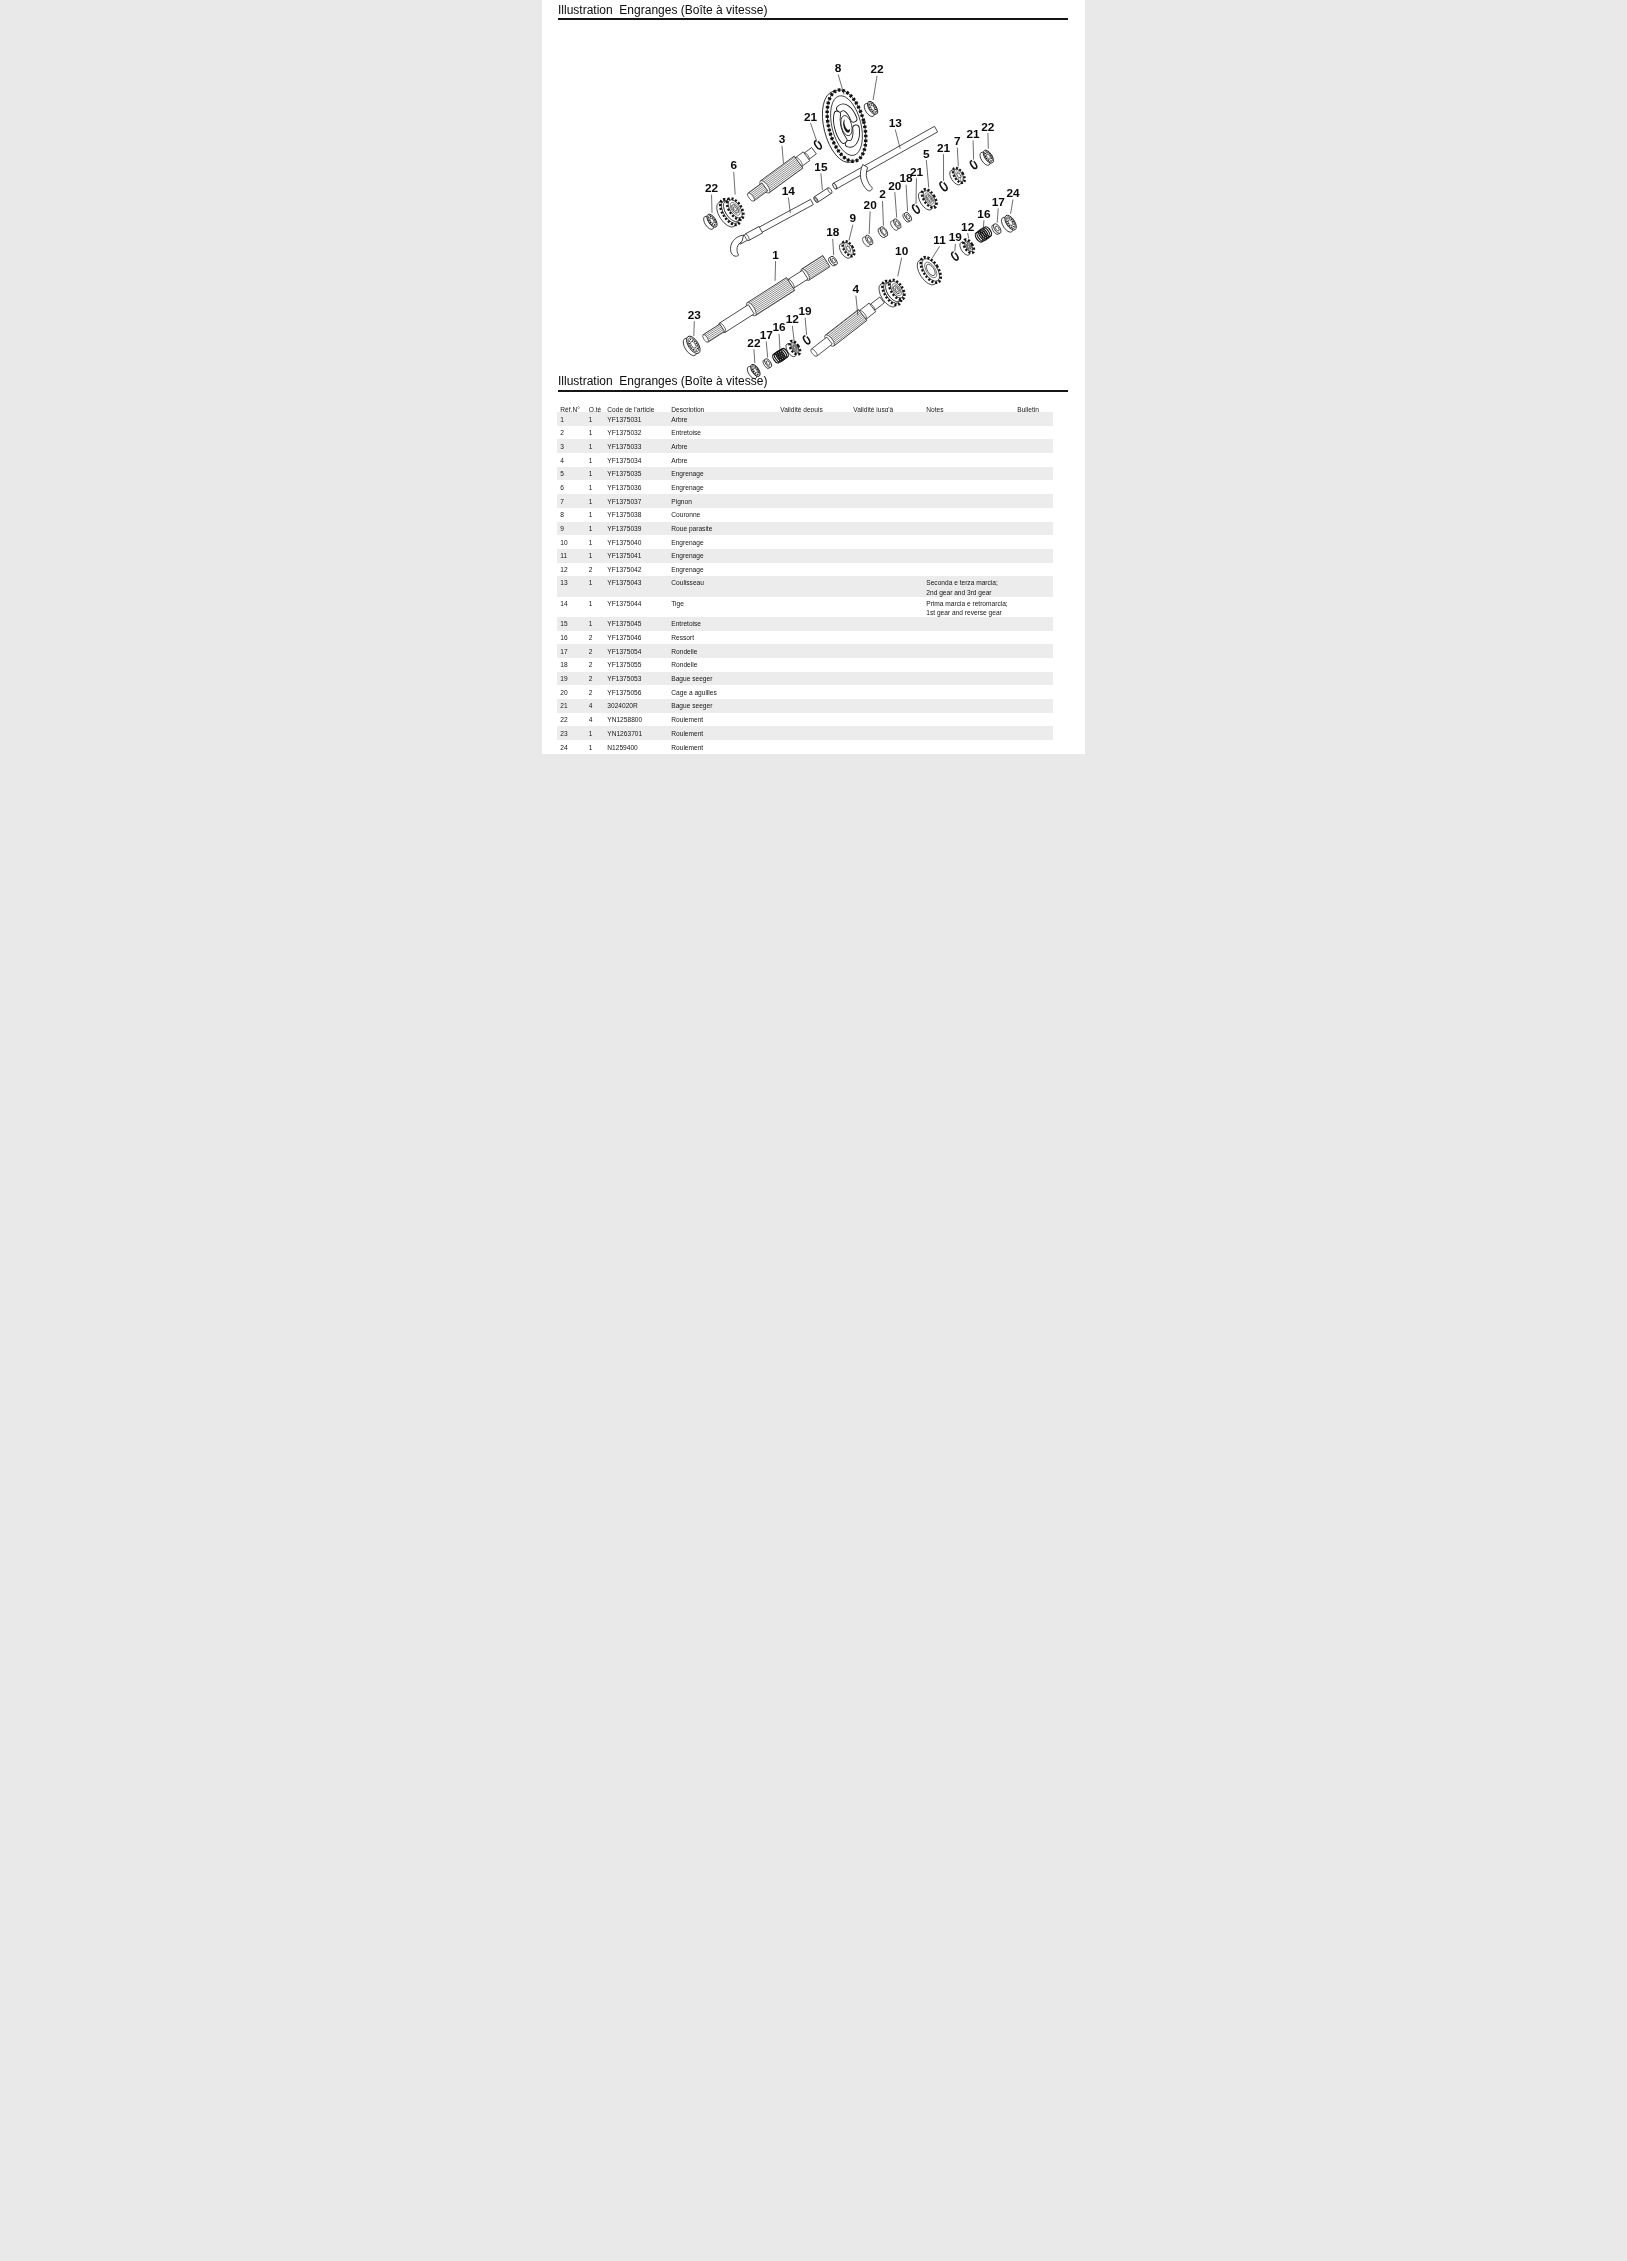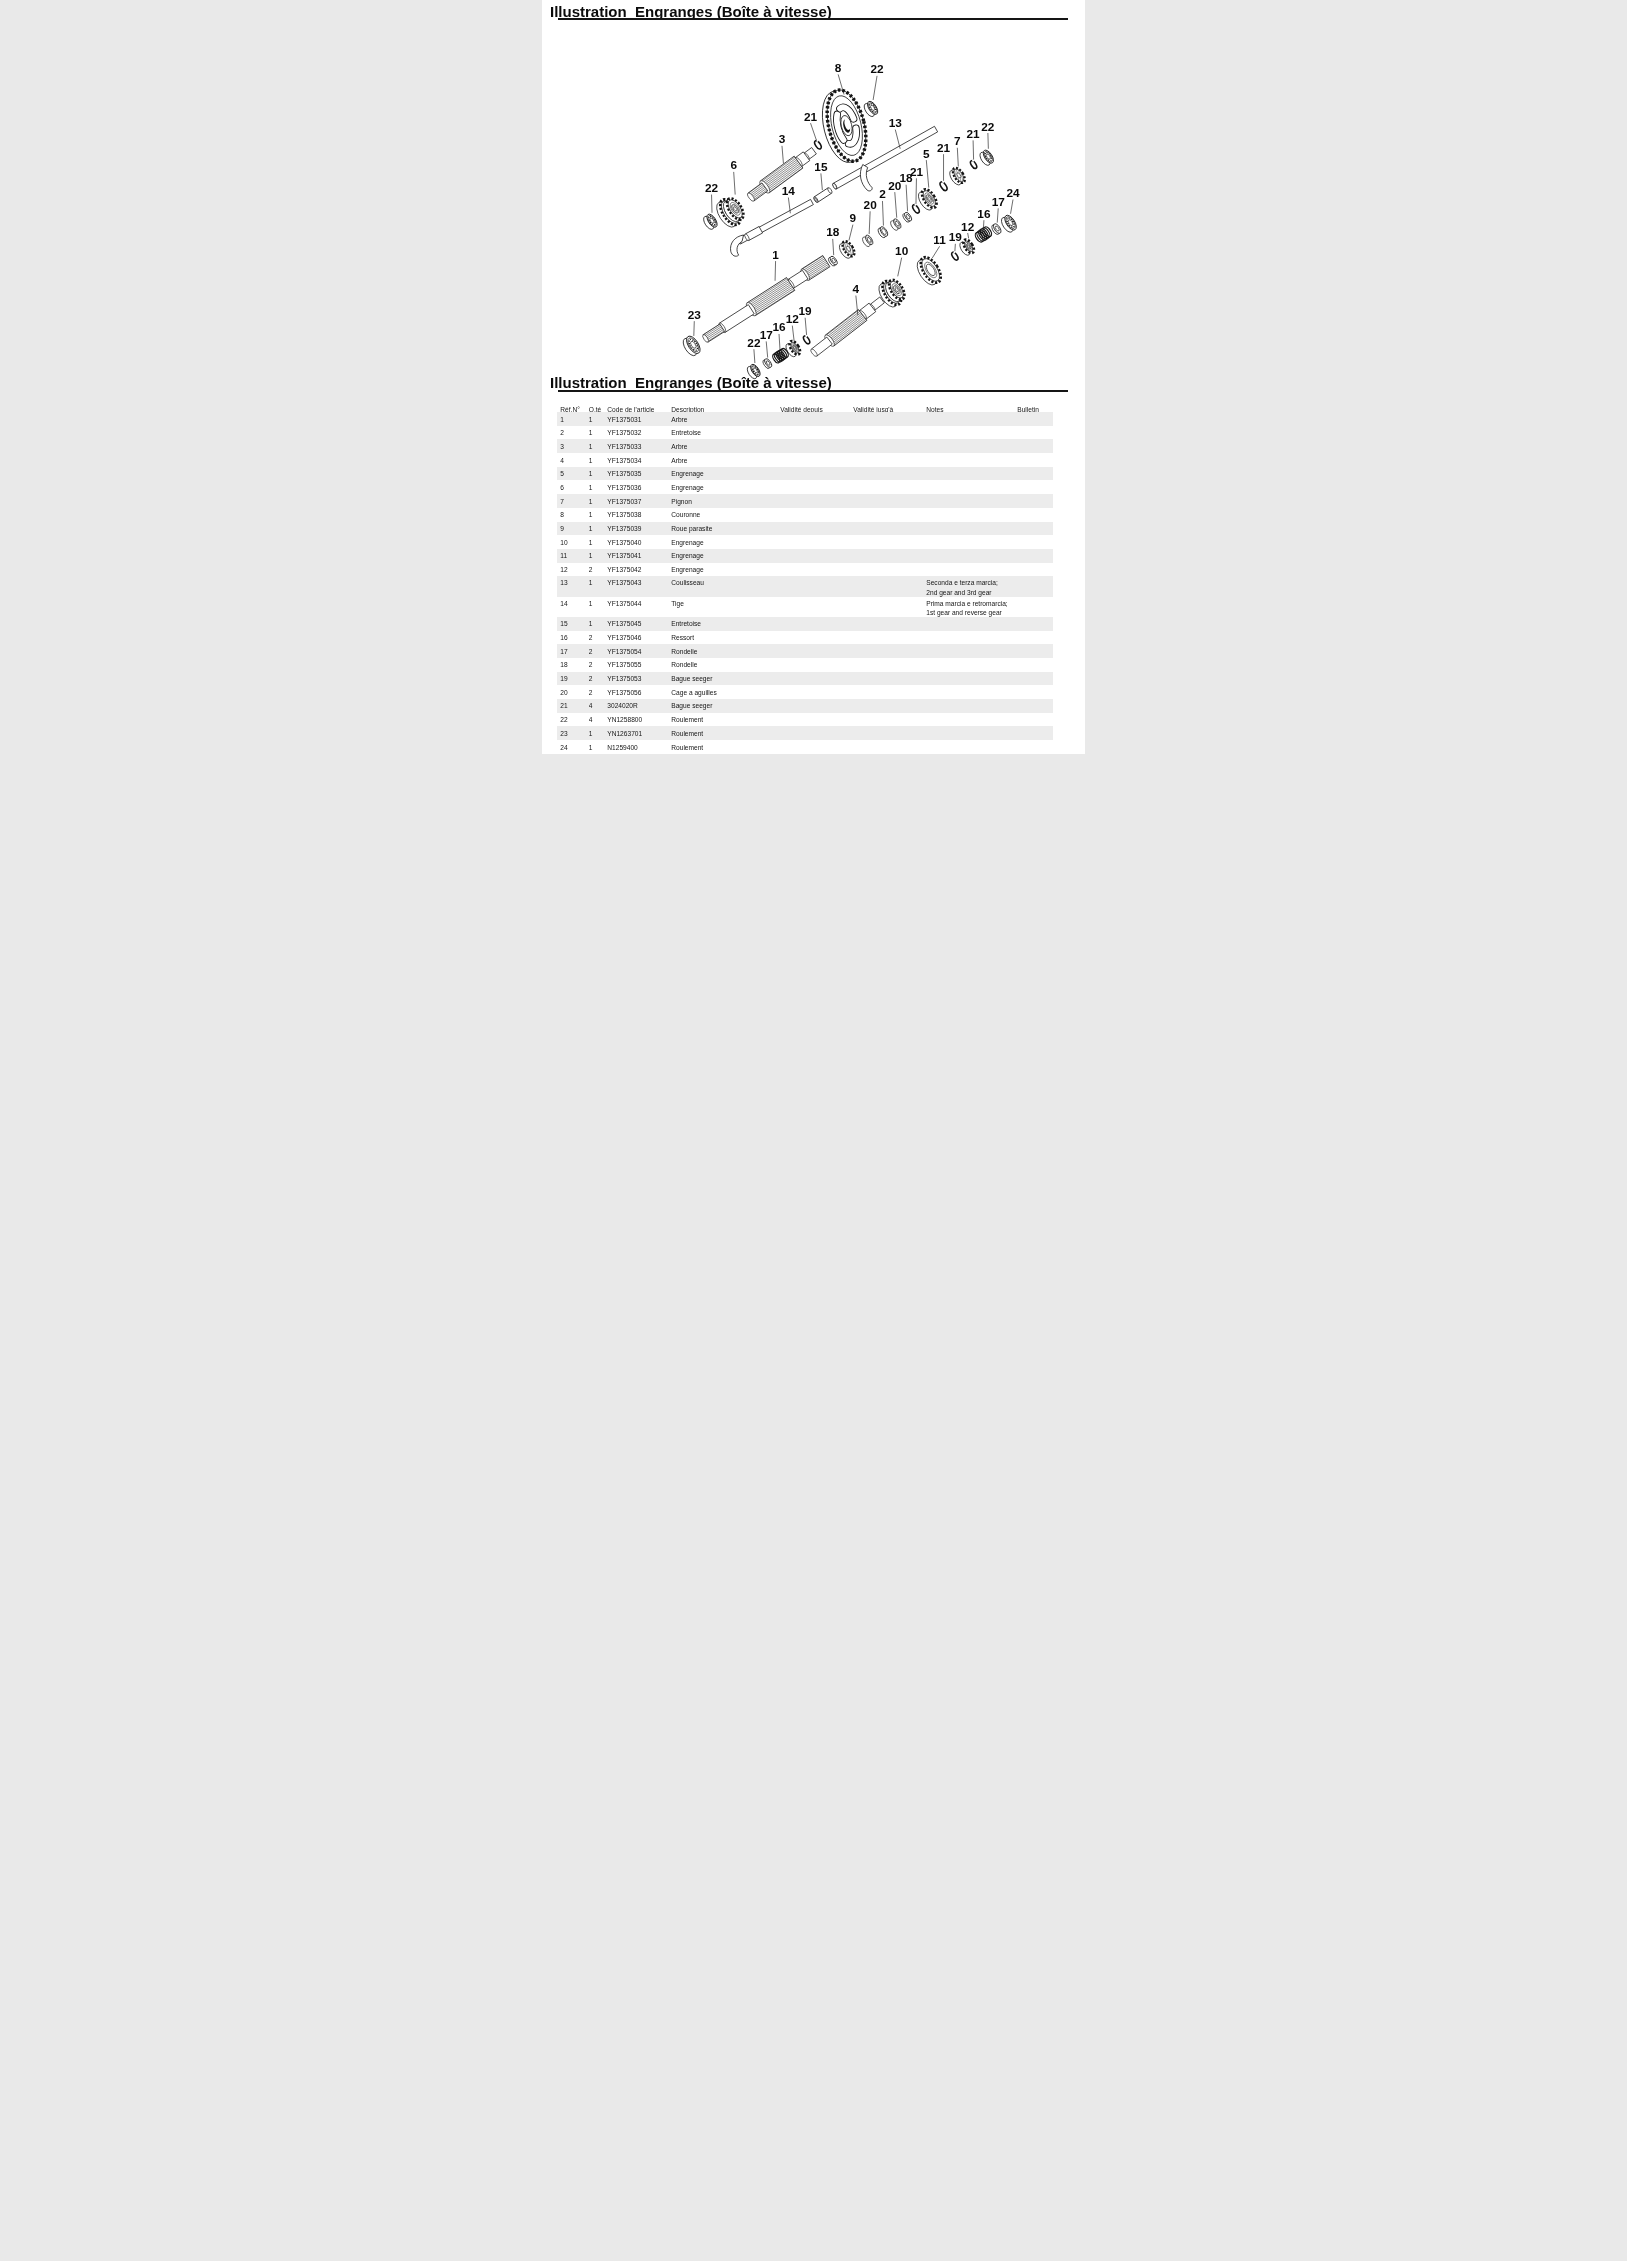--- a/index.html
+++ b/index.html
@@ -1,18 +1,18 @@
 <!DOCTYPE html>
 <html style="font-size:7.9px"><head>
 <meta charset="utf-8">
 <style>
   html,body{margin:0;padding:0;background:#e9e9e9;}
   .page{position:relative;width:543px;height:754px;margin:0 auto;background:#ffffff;
         font-family:"Liberation Sans",sans-serif;color:#161616;overflow:hidden;}
-  .doc-title{position:absolute;left:8px;font-size:15px;letter-spacing:0;color:#0c0c0c;white-space:pre;font-weight:bold;}
+  .doc-title{position:absolute;left:16px;font-size:12px;letter-spacing:0;color:#0c0c0c;white-space:pre;}
   #title-top{top:3px;}
   #title-bottom{top:374px;}
   .rule{position:absolute;left:16.3px;width:510px;height:1.5px;background:#151515;}
   #rule-top{top:18px;}
   #rule-bottom{top:390px;}
   #diagram{position:absolute;left:0;top:0;pointer-events:none;}
   .thead{position:absolute;left:15.3px;top:402px;width:496px;height:10.3px;font-size:6.6px;}
   .tbody{position:absolute;left:15.3px;top:412px;width:496px;}
   .trow{position:relative;width:496px;}
   .trow.alt{background:#ececec;}

